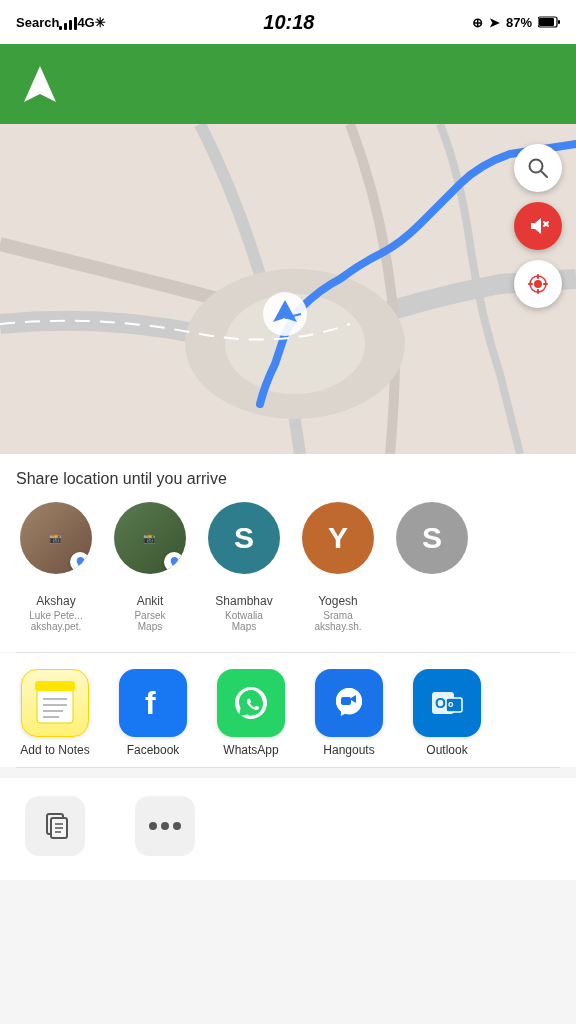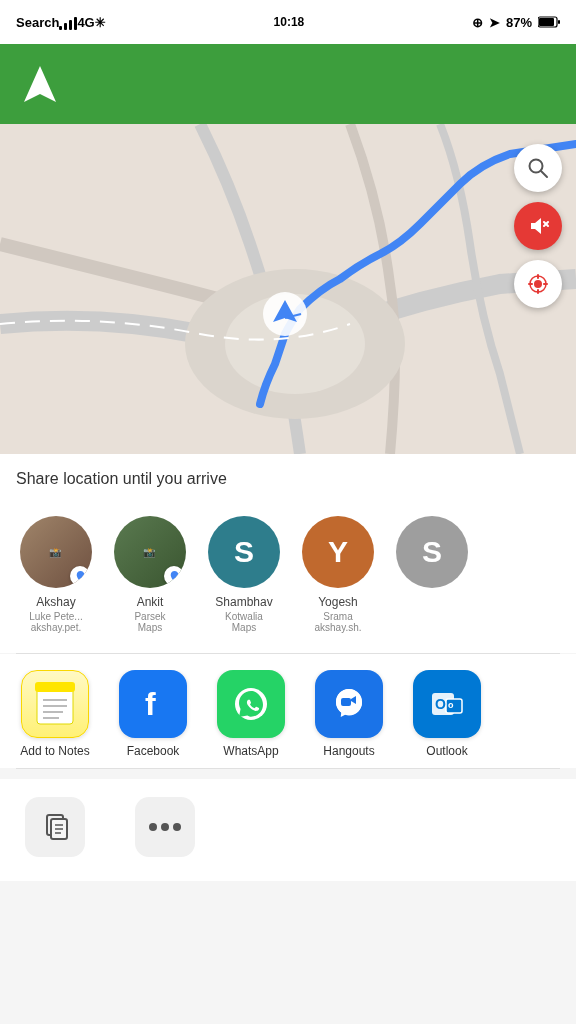--- a/index.html
+++ b/index.html
@@ -91,21 +91,21 @@
     }
 
     
     .share-section {
       background: white;
       padding: 16px 16px 10px;
     }
     .share-title {
       font-size: 16px;
       color: #333;
-      margin-bottom: 28px;
+      margin-bottom: 14px;
     }
 
     
     .contacts-row {
       display: flex;
       gap: 14px;
       overflow-x: auto;
       padding-bottom: 10px;
     }
     .contact-item {
@@ -137,21 +137,21 @@
       border-radius: 50%;
       background: #4285f4;
       display: flex;
       align-items: center;
       justify-content: center;
     }
     .contact-name {
       font-size: 12px;
       color: #444;
       text-align: center;
-      margin-top: 7px;
+      margin-top: 20px;
       line-height: 1.3;
     }
     .contact-sub {
       font-size: 10px;
       color: #888;
       text-align: center;
     }
 
     
     .divider {
@@ -230,21 +230,21 @@
     <span>Search</span>
     <div class="signal-bars">
       <div class="signal-bar" style="height:4px"></div>
       <div class="signal-bar" style="height:7px"></div>
       <div class="signal-bar" style="height:10px"></div>
       <div class="signal-bar" style="height:13px"></div>
     </div>
     <span>4G</span>
     <span>✳</span>
   </div>
-  <span style="font-size:12px;font-weight:600;">10:18</span>
+  <span style="font-size:20px;font-weight:600;font-style:italic;">10:18</span>
   <div class="status-right">
     <span>⊕</span>
     <span>➤</span>
     <span>87%</span>
     <svg width="22" height="12" viewBox="0 0 22 12">
       <rect x="0" y="1" width="19" height="10" rx="2" ry="2" fill="none" stroke="#000" stroke-width="1.2"></rect>
       <rect x="1" y="2" width="15" height="8" rx="1" fill="#000"></rect>
       <rect x="20" y="4" width="2" height="4" rx="1" fill="#000"></rect>
     </svg>
   </div>

